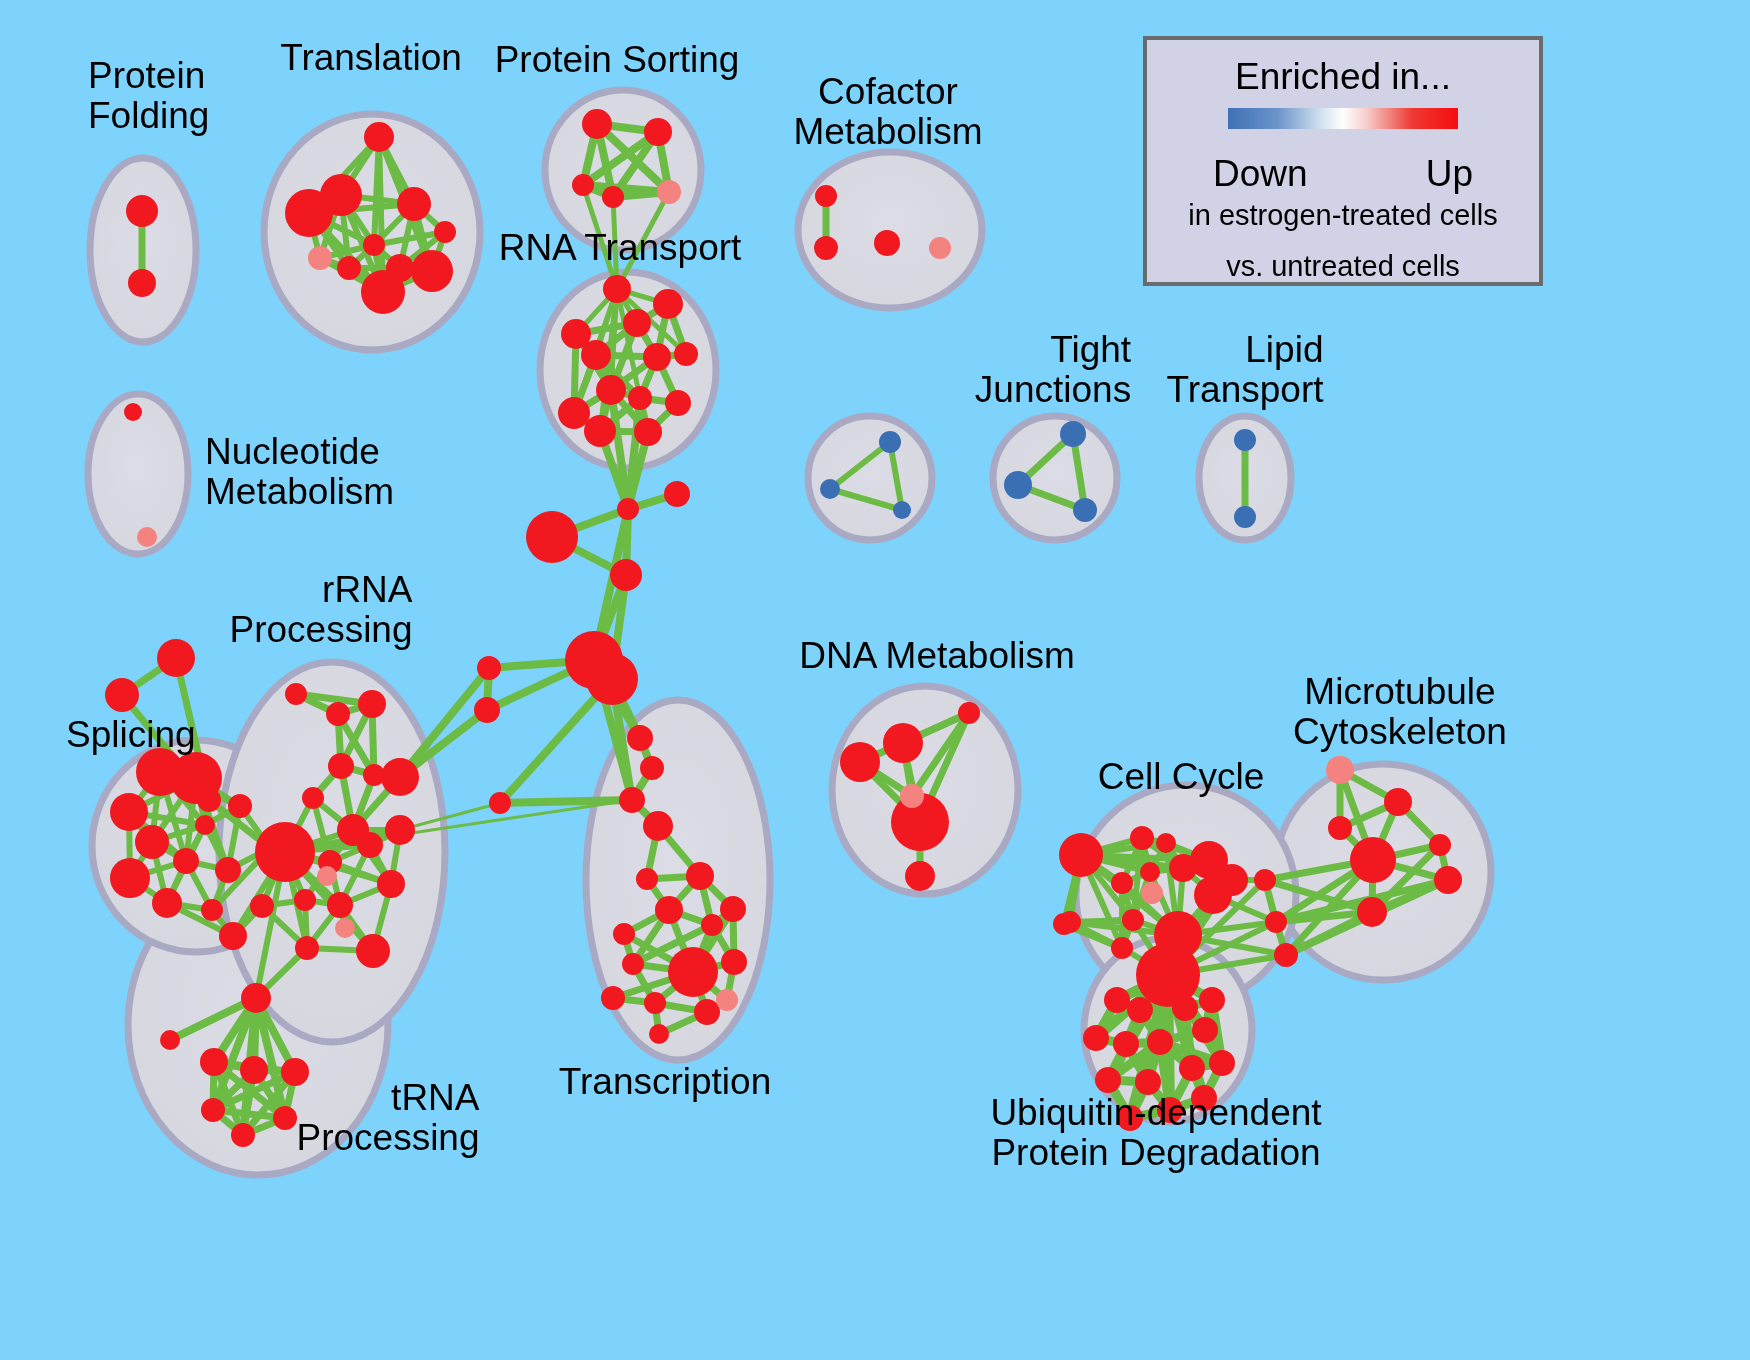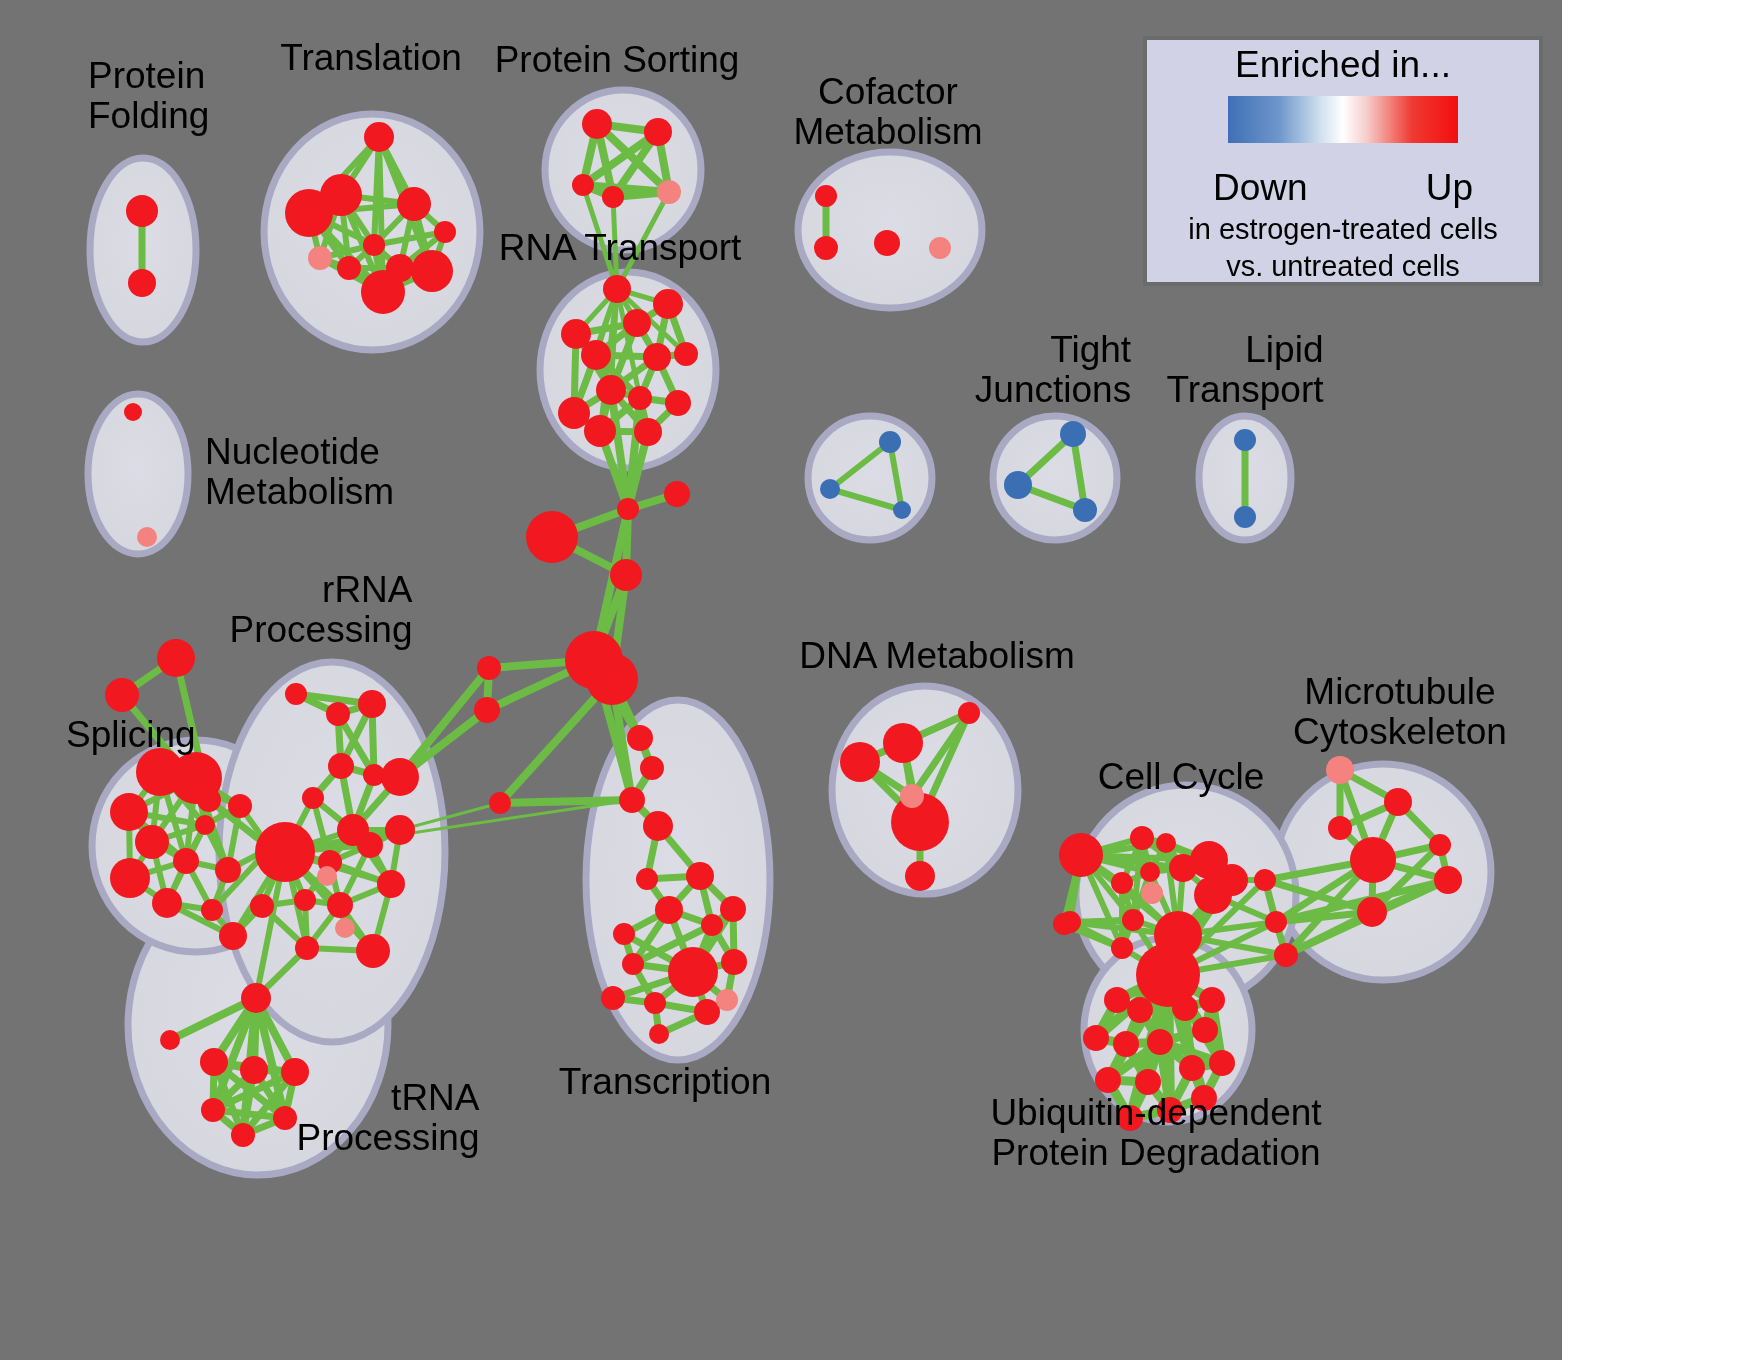--- a/index.html
+++ b/index.html
@@ -1,25 +1,25 @@
 <!DOCTYPE html>
 <html><head>
 <meta charset="utf-8">
 <title>Enrichment Network Map</title>
 <style>
   html,body{margin:0;padding:0;background:#ffffff;}
   body{font-family:"Liberation Sans", sans-serif;}
-  #stage{position:relative;width:1562px;height:1360px;overflow:hidden;background:#737373;}
+  #stage{position:relative;width:1750px;height:1360px;overflow:hidden;background:#7dd3fc;}
   #net{position:absolute;left:0;top:0;width:1750px;height:1360px;}
   .clabel{position:absolute;color:#000;font-family:"Liberation Sans",sans-serif;
           font-size:37px;line-height:1.07;font-weight:400;white-space:pre;}
   .clabel.c{transform:translateX(-50%);text-align:right;}
   #legend{position:absolute;border:4px solid #6b6b6b;background:#d2d2e6;
           box-sizing:border-box;display:flex;flex-direction:column;align-items:center;}
-  #legend .ttl{font-size:37px;color:#000;margin-top:4px;}
+  #legend .ttl{font-size:37px;color:#000;margin-top:16px;}
   #grad{width:230px;height:60px;margin-top:10px;
         background:linear-gradient(to right,#3f6fb5 0%,#6d96cb 22%,#cfe0ee 40%,#ffffff 50%,#f6cfcc 60%,#ef3a33 80%,#f40d0f 100%);}
   #lrow{width:260px;display:flex;justify-content:space-between;margin-top:24px;}
   #lrow span{font-size:37px;}
   #legend .sub{font-size:29px;margin-top:4px;text-align:center;line-height:1.12;}
 </style>
 </head>
 <body>
 
 <div id="stage">
@@ -782,16 +782,16 @@
 Protein Degradation</div>
 
   <div id="legend" style="left:1143px;top:36px;width:400px;height:250px">
     <div class="ttl">Enriched in...</div>
     <div id="grad"></div>
     <div id="lrow">
       <span>Down</span>
       <span>Up</span>
     </div>
     <div class="sub">in estrogen-treated cells</div>
-    <div class="sub" style="margin-top:4px">vs. untreated cells</div>
+    <div class="sub" style="margin-top:18px">vs. untreated cells</div>
   </div>
 
 </div>
 
 </body></html>

